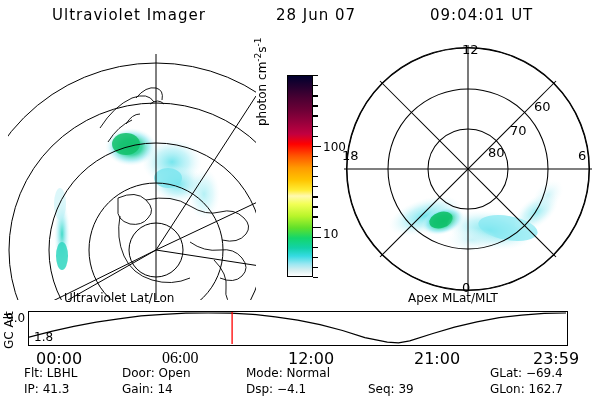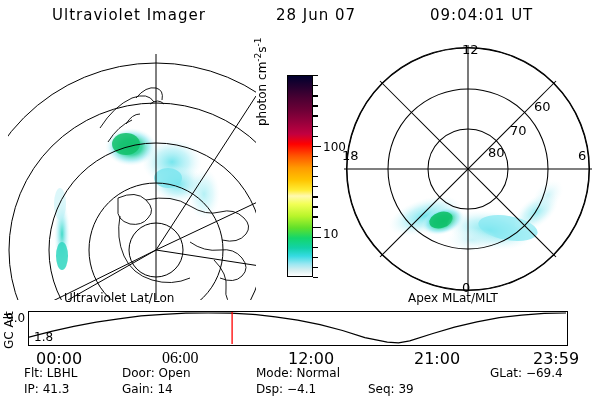--- a/index.html
+++ b/index.html
@@ -36,21 +36,21 @@
   #strip-svg{position:absolute;left:0;top:0;}
   .strip-ylab{position:absolute;font-size:12px;white-space:nowrap;}
   #ylab-hi{left:6px;top:311px;}
   #ylab-lo{left:6px;top:330px;margin-left:28px;}
   #ylab-rot{position:absolute;left:2px;top:349px;font-size:12px;
       transform:rotate(-90deg);transform-origin:left top;white-space:nowrap;}
   .xtick{position:absolute;top:349px;font-size:16px;white-space:nowrap;}
   
   #footer{left:0;top:366px;width:600px;height:34px;}
   #footer div{position:absolute;font-size:12px;white-space:nowrap;}
-  .fcol0{left:8px;margin-left:16px;} .fcol1{left:122px;} .fcol2{left:256px;}
+  .fcol0{left:8px;margin-left:16px;} .fcol1{left:122px;} .fcol2{left:246px;}
   .fcol3{left:368px;} .fcol4{left:490px;}
   .frow0{top:0;} .frow1{top:16px;}
 </style>
 </head>
 <body>
 
 <div id="header" class="abs">
   <span id="hdr-title">Ultraviolet Imager</span>
   <span id="hdr-date">28 Jun 07</span>
   <span id="hdr-time">09:04:01 UT</span>
@@ -246,13 +246,14 @@
 
 <div id="footer" class="abs">
   <div class="fcol0 frow0">Flt: LBHL</div>
   <div class="fcol0 frow1">IP: 41.3</div>
   <div class="fcol1 frow0">Door: Open</div>
   <div class="fcol1 frow1">Gain: 14</div>
   <div class="fcol2 frow0">Mode: Normal</div>
   <div class="fcol2 frow1">Dsp:   −4.1</div>
   <div class="fcol3 frow1">Seq: 39</div>
   <div class="fcol4 frow0">GLat: −69.4</div>
+  <div class="fcol4 frow1">GLon: 162.7</div>
 </div>
 
 </body></html>

